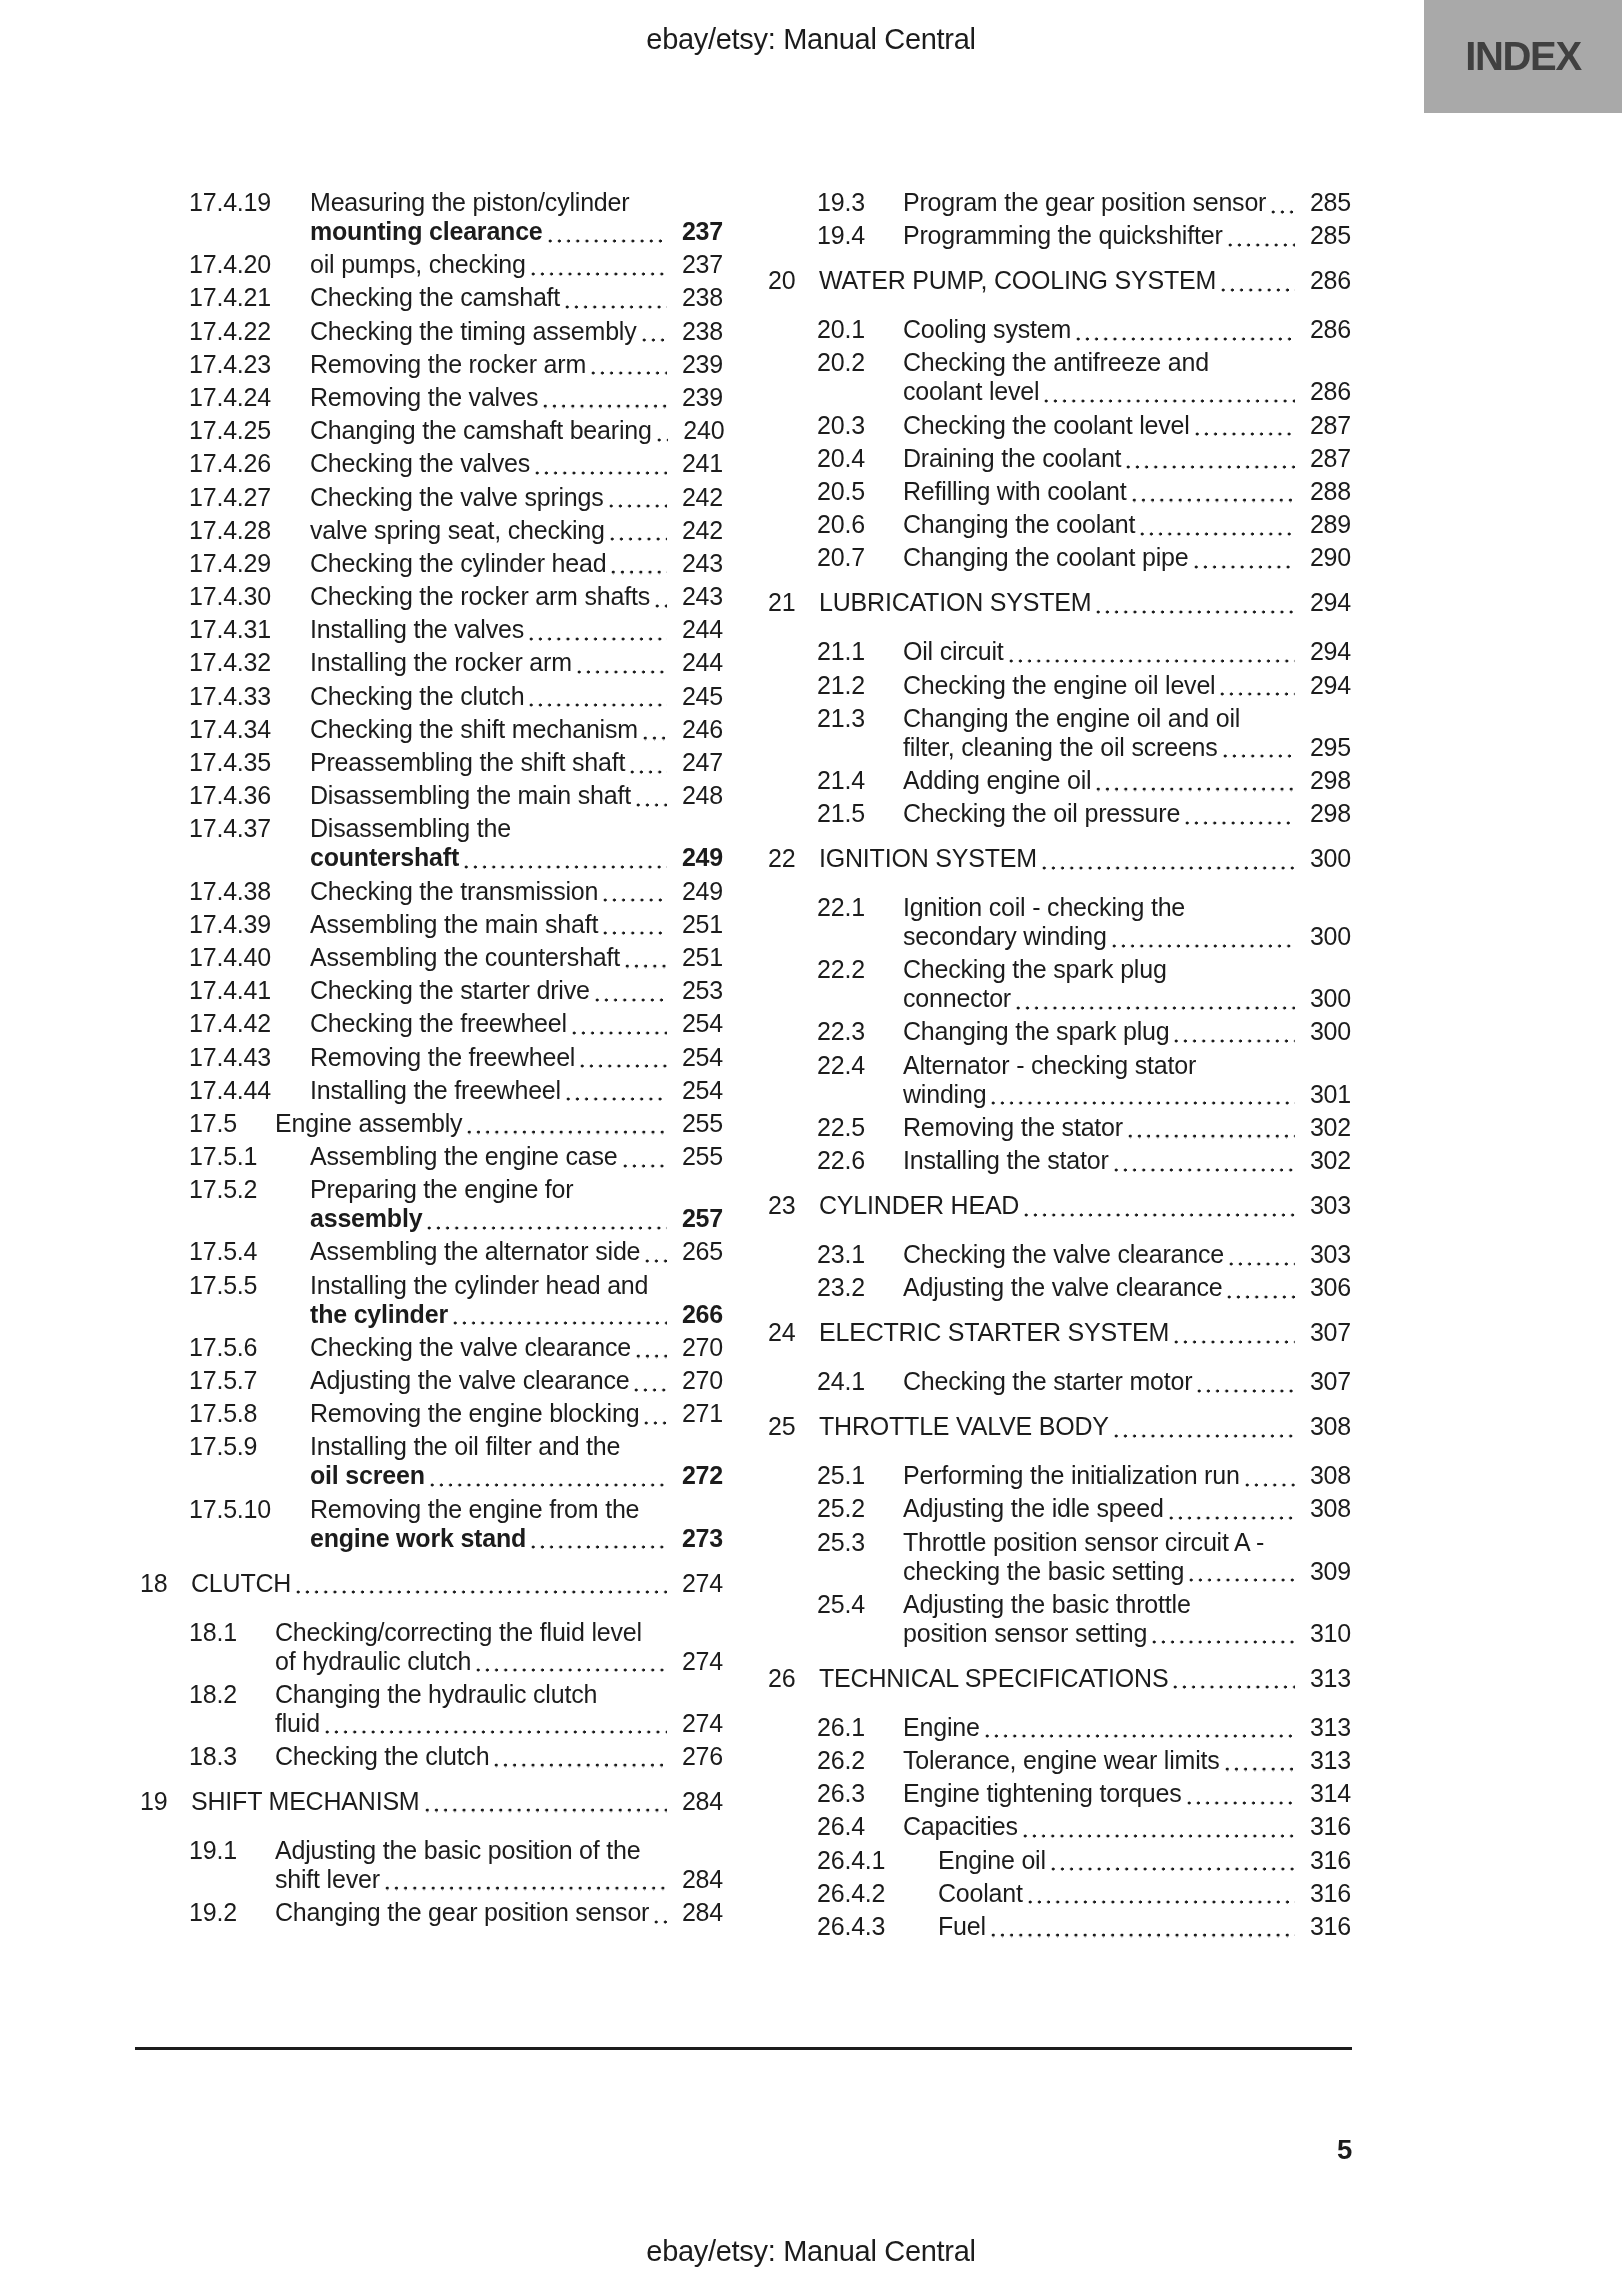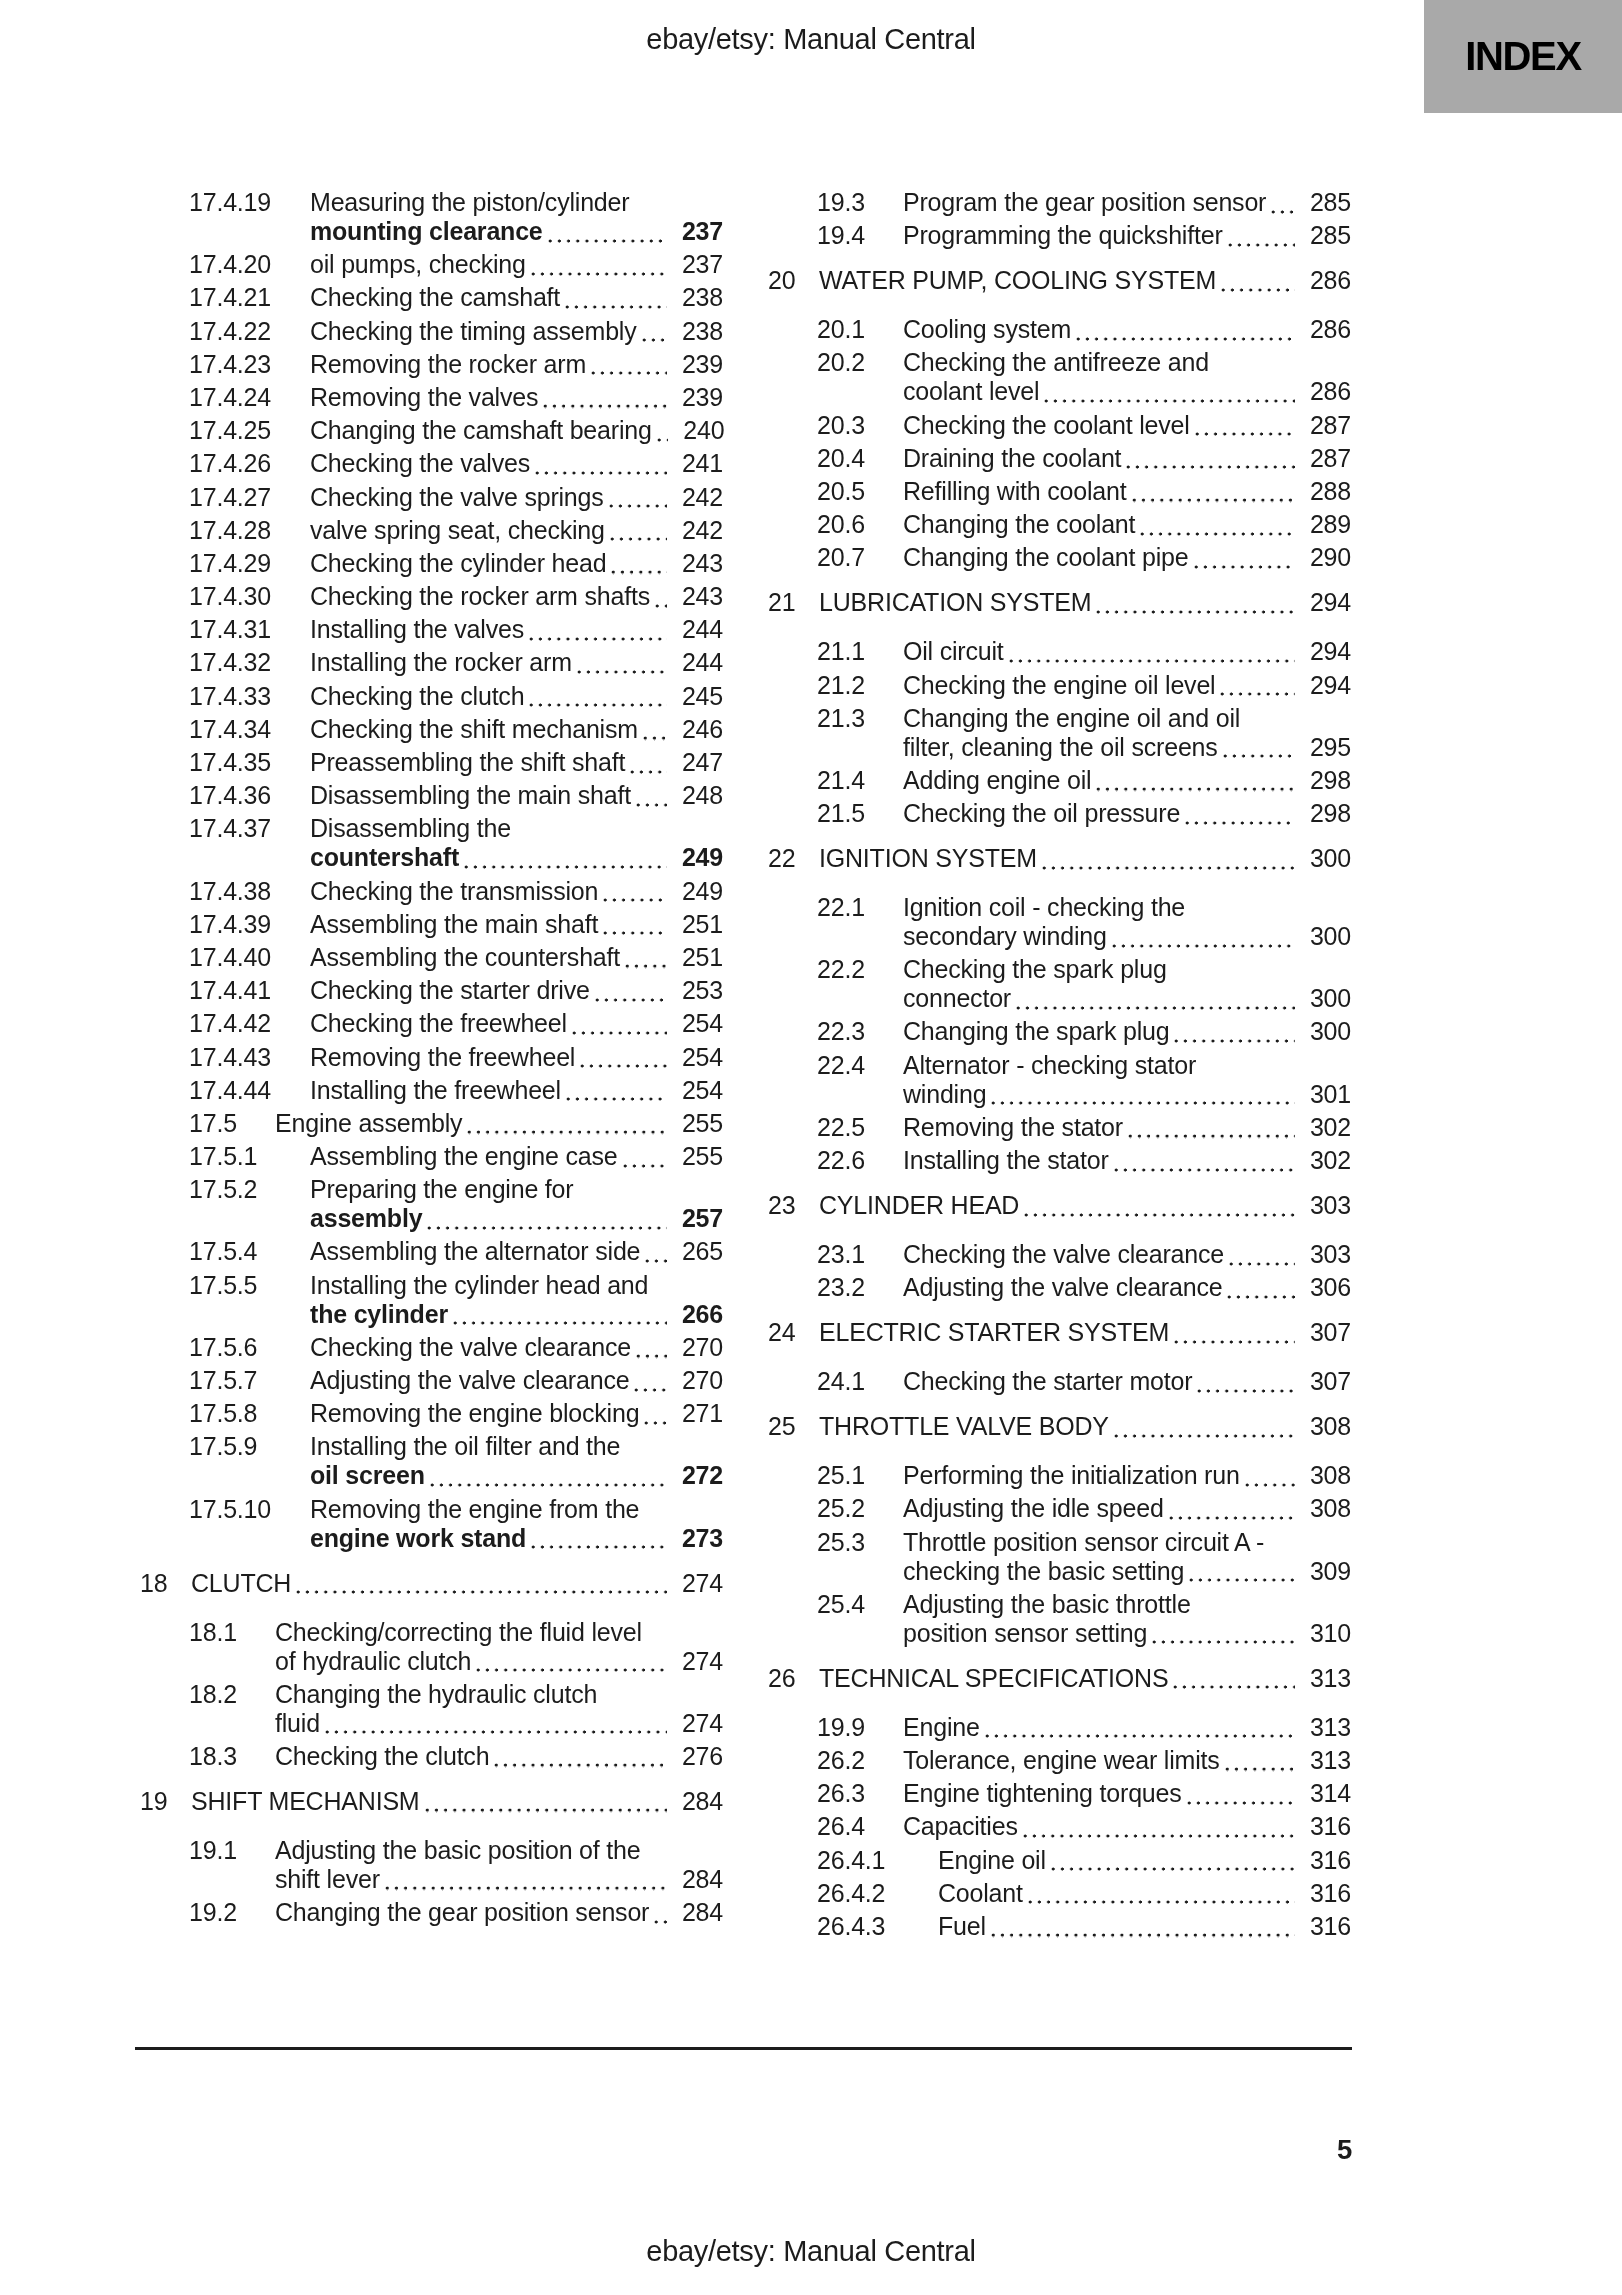--- a/index.html
+++ b/index.html
@@ -10,21 +10,21 @@
   }
   .header-title {
     position:absolute; top:23px; left:0; width:100%;
     text-align:center; font-size:29px; line-height:33px; letter-spacing:-0.3px;
   }
   .index-box {
     position:absolute; top:0; right:0; width:198px; height:113px;
     background:#a9a9a9; display:flex; align-items:center; justify-content:center;
   }
   .index-label {
-    font-weight:700; font-size:40px; letter-spacing:-1.3px; color:#000000;
+    font-weight:700; font-size:40px; letter-spacing:-1.3px; color:#404040;
   }
   .content {
     position:absolute; left:140px; top:188px; width:1212px;
     display:flex;
   }
   .col { width:583px; flex:0 0 auto; }
   .col + .col { margin-left:45px; }
 
   .entry { margin-bottom:4.2px; }
   .entry.level-1 { margin-top:16px; margin-bottom:20px; }
@@ -316,21 +316,21 @@
           <div class="line cont"><span class="txt">checking the basic setting</span><span class="leader"></span><span class="pageno">309</span></div>
         </div>
         <div class="entry level-2">
           <div class="line"><span class="num">25.4</span><span class="txt">Adjusting the basic throttle</span></div>
           <div class="line cont"><span class="txt">position sensor setting</span><span class="leader"></span><span class="pageno">310</span></div>
         </div>
         <div class="entry level-1">
           <div class="line"><span class="num">26</span><span class="txt">TECHNICAL SPECIFICATIONS</span><span class="leader"></span><span class="pageno">313</span></div>
         </div>
         <div class="entry level-2">
-          <div class="line"><span class="num">19.9</span><span class="txt">Engine</span><span class="leader"></span><span class="pageno">313</span></div>
+          <div class="line"><span class="num">26.1</span><span class="txt">Engine</span><span class="leader"></span><span class="pageno">313</span></div>
         </div>
         <div class="entry level-2">
           <div class="line"><span class="num">26.2</span><span class="txt">Tolerance, engine wear limits</span><span class="leader"></span><span class="pageno">313</span></div>
         </div>
         <div class="entry level-2">
           <div class="line"><span class="num">26.3</span><span class="txt">Engine tightening torques</span><span class="leader"></span><span class="pageno">314</span></div>
         </div>
         <div class="entry level-2">
           <div class="line"><span class="num">26.4</span><span class="txt">Capacities</span><span class="leader"></span><span class="pageno">316</span></div>
         </div>

